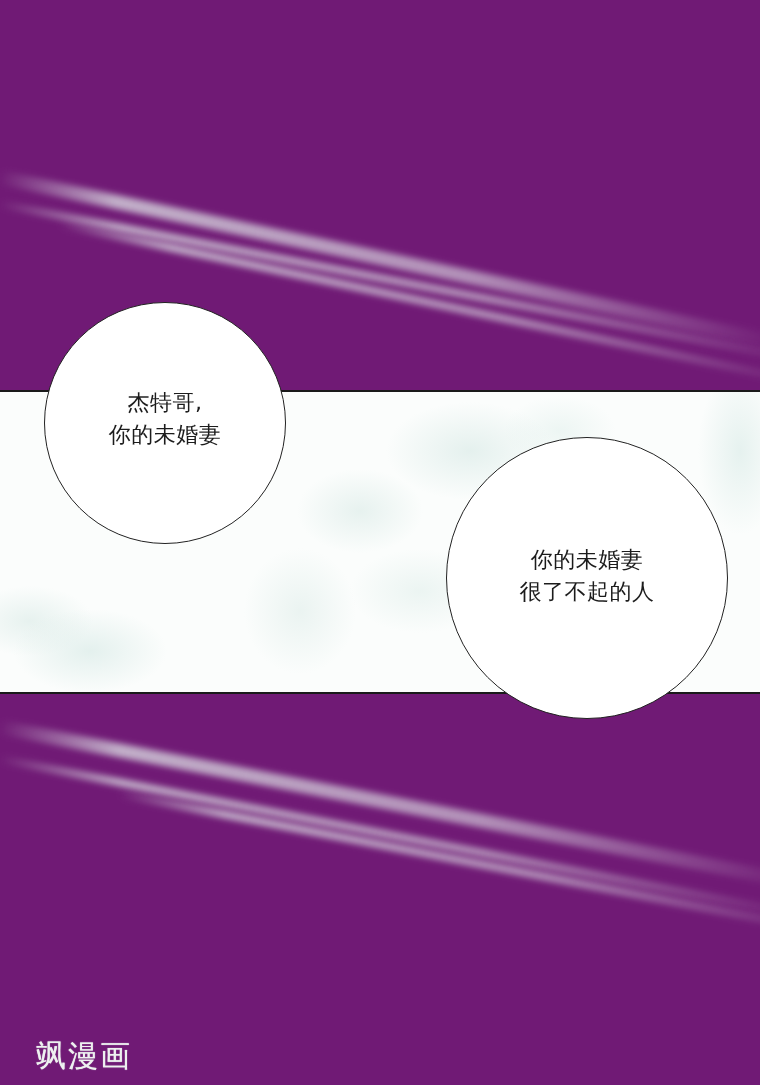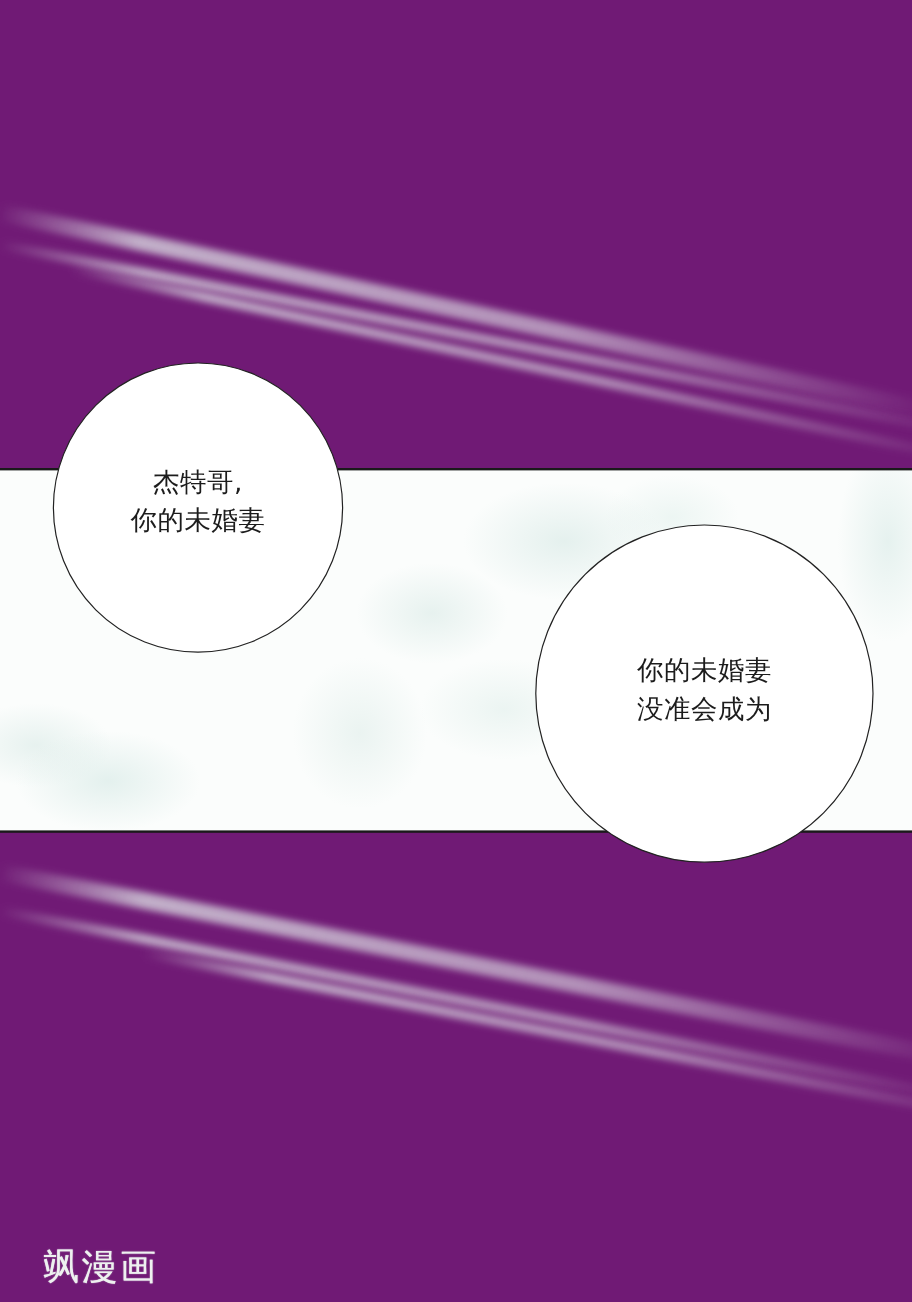--- a/index.html
+++ b/index.html
@@ -128,18 +128,18 @@
   <div class="bubble bubble-left">
     <div class="lines">
       <div class="bubble-text">杰特哥,</div>
       <div class="bubble-text">你的未婚妻</div>
     </div>
   </div>
 
   <div class="bubble bubble-right">
     <div class="lines">
       <div class="bubble-text">你的未婚妻</div>
-      <div class="bubble-text">没准会成为</div>
+      <div class="bubble-text">很了不起的人</div>
     </div>
   </div>
 
   <div class="watermark">飒漫画</div>
 </div>
 
 </body></html>

